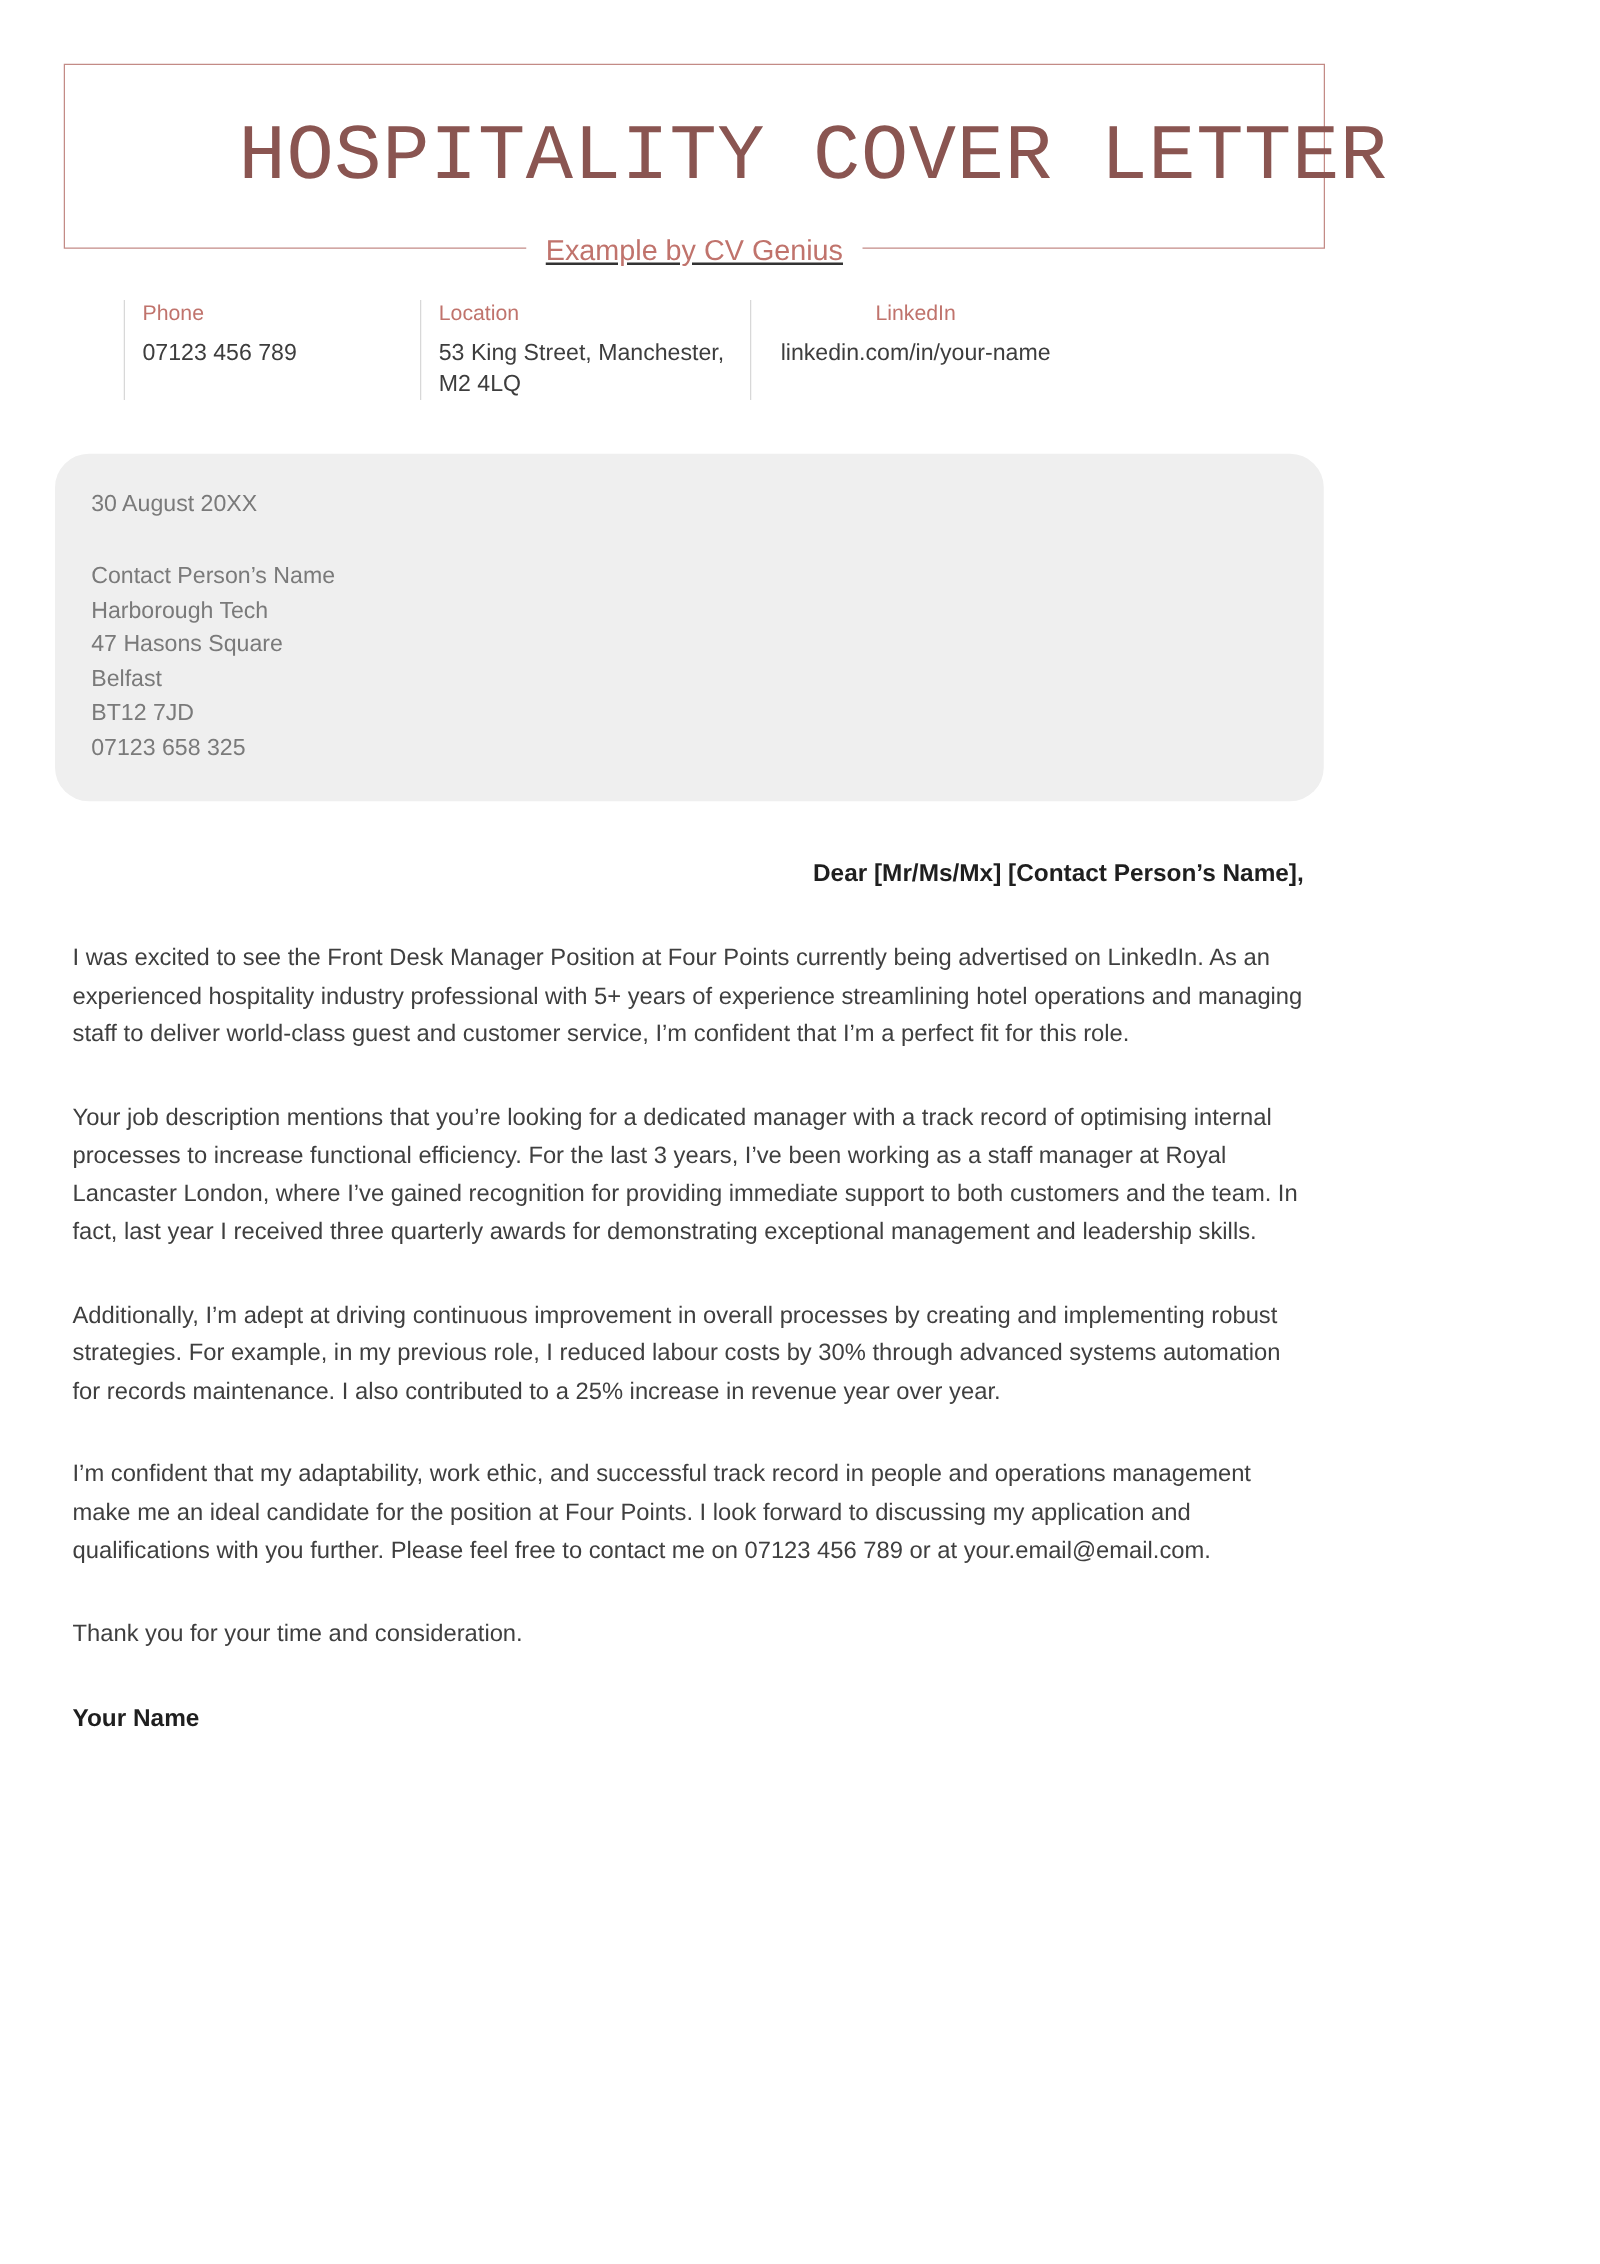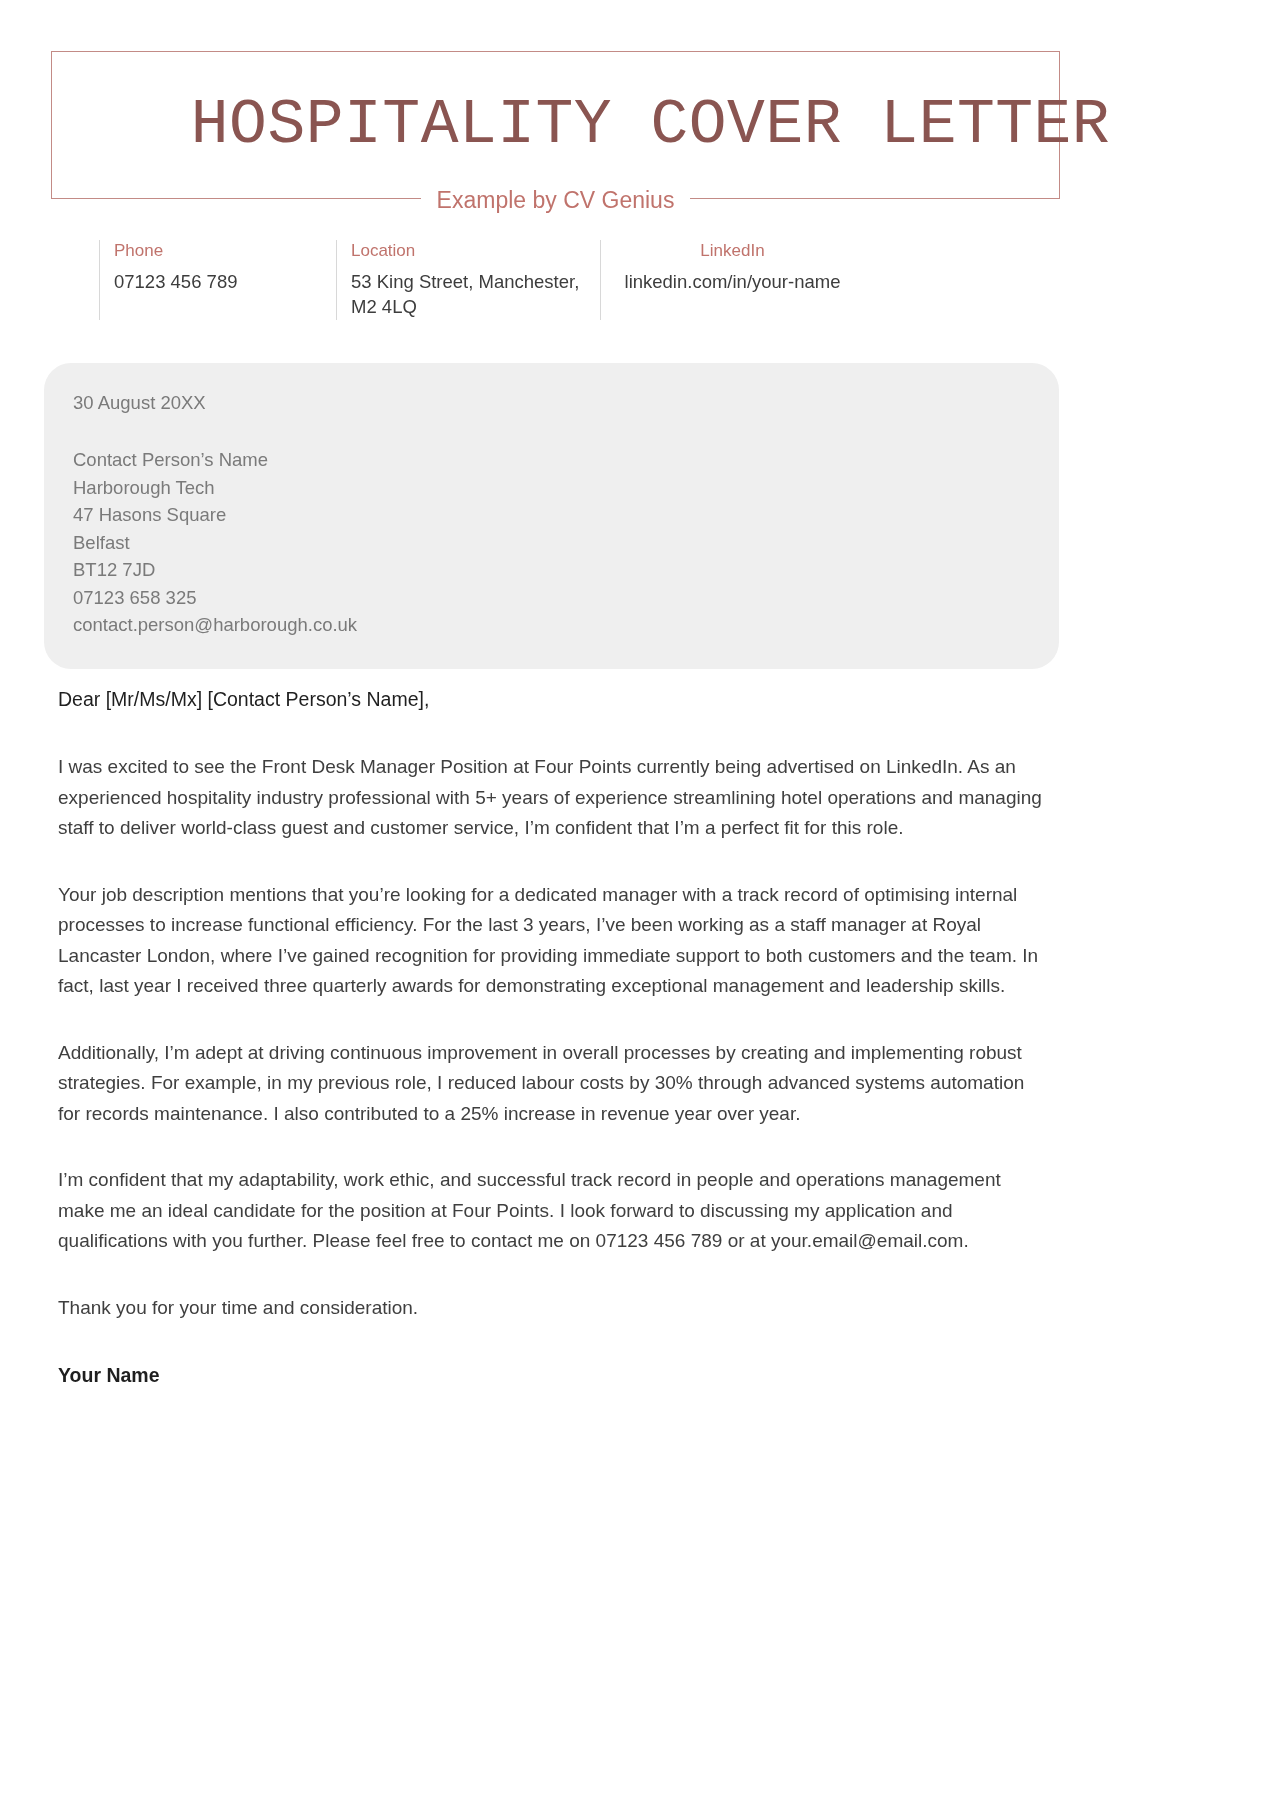--- a/index.html
+++ b/index.html
@@ -57,20 +57,21 @@
   
   .subtitle-wrap {
     position: absolute;
     left: 51px;
     top: 182px;
     width: 1009px;
     height: 36px;
     display: flex;
     align-items: flex-end;
     justify-content: center;
+    text-decoration: underline;
   }
   .subtitle-text {
     background: #ffffff;
     padding: 0 16px;
     font-size: 23px;
     color: #c0736c;
     line-height: 36px;
     white-space: nowrap;
   }
 
@@ -129,24 +130,25 @@
 
   
   .letter-body {
     position: absolute;
     left: 58px;
     top: 686px;
     width: 985px;
   }
   .salutation {
     font-size: 19.5px;
-    font-weight: normal;
+    font-weight: bold;
     color: #1f1f1f;
     margin-bottom: 40px;
     line-height: 26px;
+    text-align: right;
   }
   .para {
     font-size: 19px;
     color: #3f3f3f;
     line-height: 30.5px;
     margin-bottom: 36px;
     text-align: left;
   }
   .closing {
     font-size: 19px;
@@ -195,21 +197,20 @@
 
   <div class="recipient-block">
     <div class="rec-date">30 August 20XX</div>
 
     <div class="rec-line">Contact Person’s Name</div>
     <div class="rec-line">Harborough Tech</div>
     <div class="rec-line">47 Hasons Square</div>
     <div class="rec-line">Belfast</div>
     <div class="rec-line">BT12 7JD</div>
     <div class="rec-line">07123 658 325</div>
-    <div class="rec-line">contact.person@harborough.co.uk</div>
   </div>
 
   <div class="letter-body">
 
     <div class="salutation">Dear [Mr/Ms/Mx] [Contact Person’s Name],</div>
 
     <p class="para">I was excited to see the Front Desk Manager Position at Four Points currently being advertised on LinkedIn. As an experienced hospitality industry professional with 5+ years of experience streamlining hotel operations and managing staff to deliver world-class guest and customer service, I’m confident that I’m a perfect fit for this role.</p>
     <p class="para">Your job description mentions that you’re looking for a dedicated manager with a track record of optimising internal processes to increase functional efficiency. For the last 3 years, I’ve been working as a staff manager at Royal Lancaster London, where I’ve gained recognition for providing immediate support to both customers and the team. In fact, last year I received three quarterly awards for demonstrating exceptional management and leadership skills.</p>
     <p class="para">Additionally, I’m adept at driving continuous improvement in overall processes by creating and implementing robust strategies. For example, in my previous role, I reduced labour costs by 30% through advanced systems automation for records maintenance. I also contributed to a 25% increase in revenue year over year.</p>
     <p class="para">I’m confident that my adaptability, work ethic, and successful track record in people and operations management make me an ideal candidate for the position at Four Points. I look forward to discussing my application and qualifications with you further. Please feel free to contact me on 07123 456 789 or at your.email@email.com.</p>

